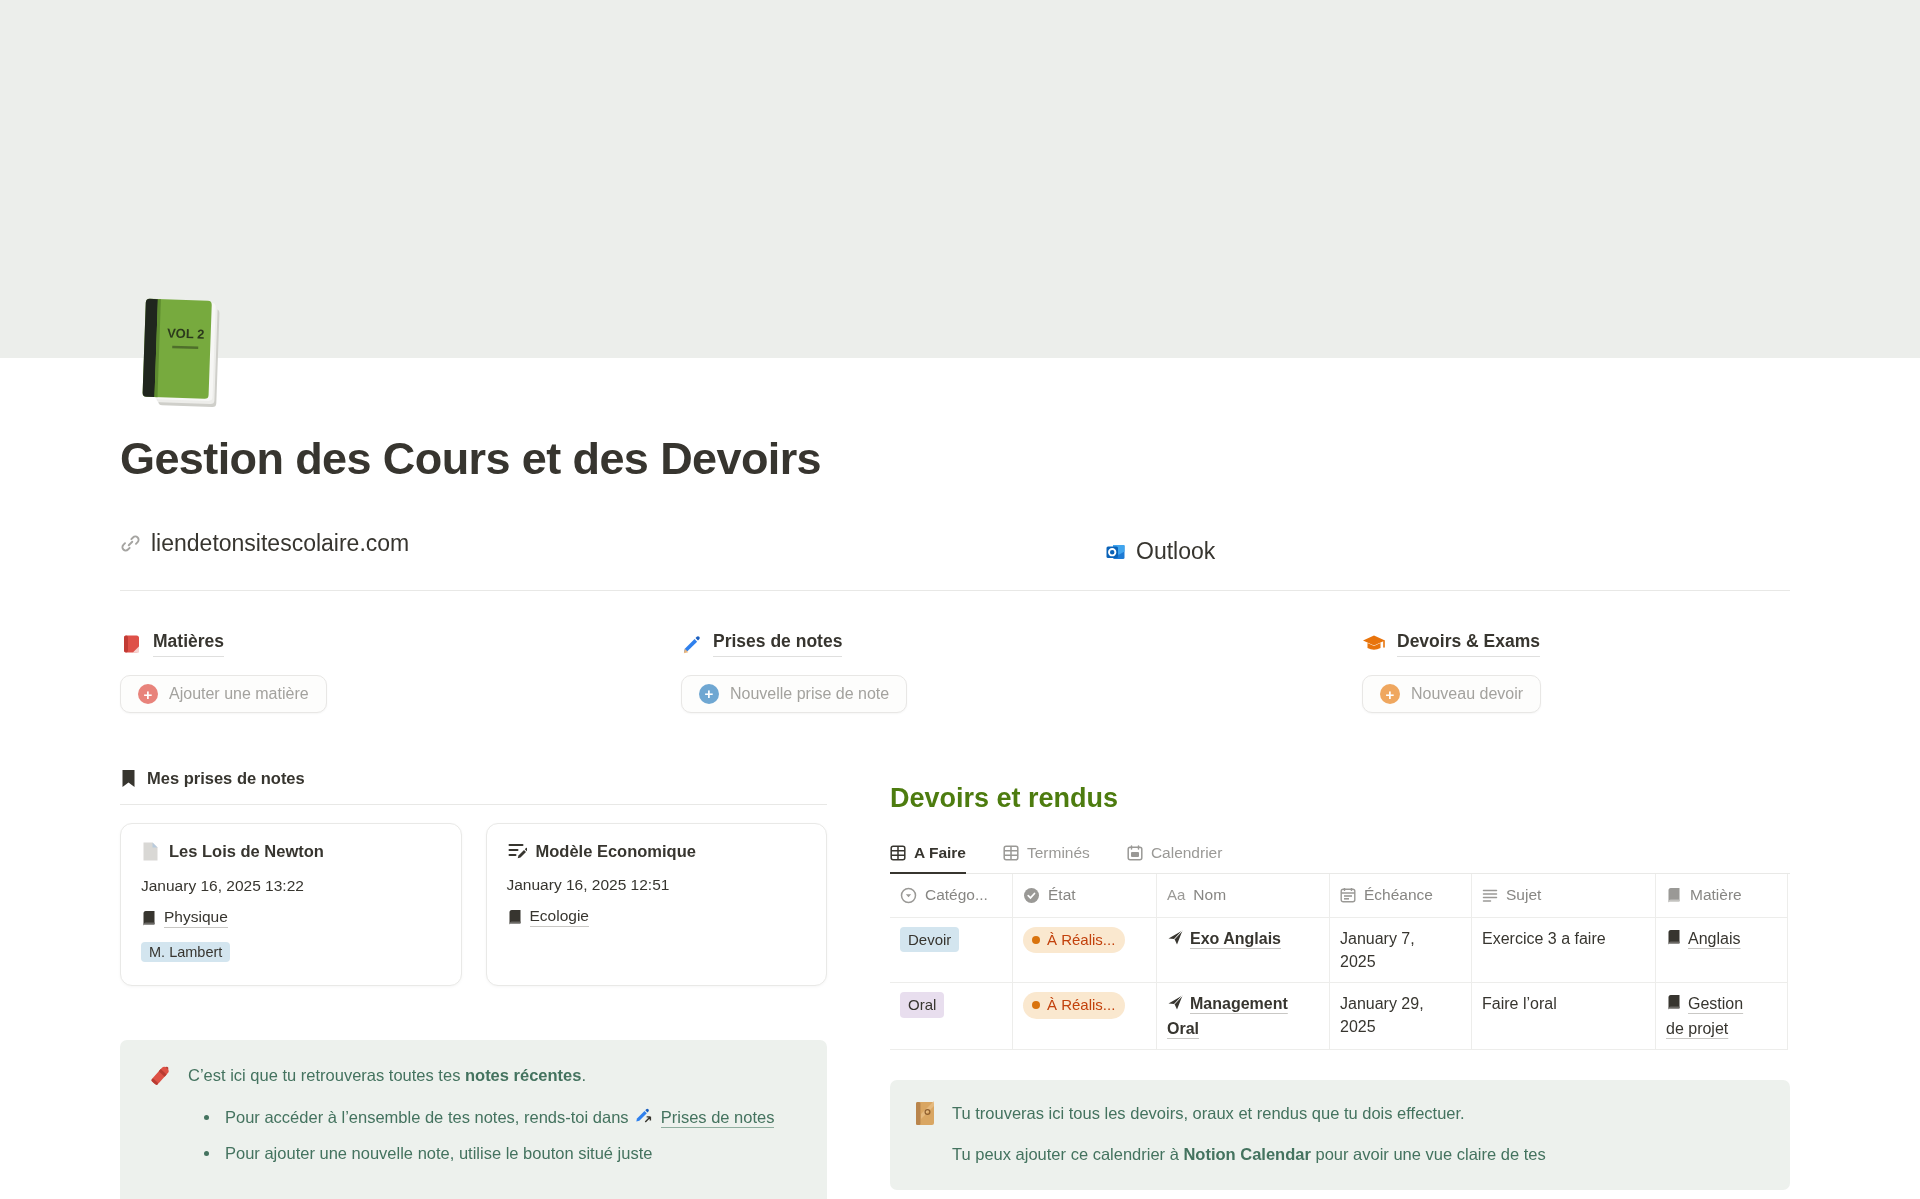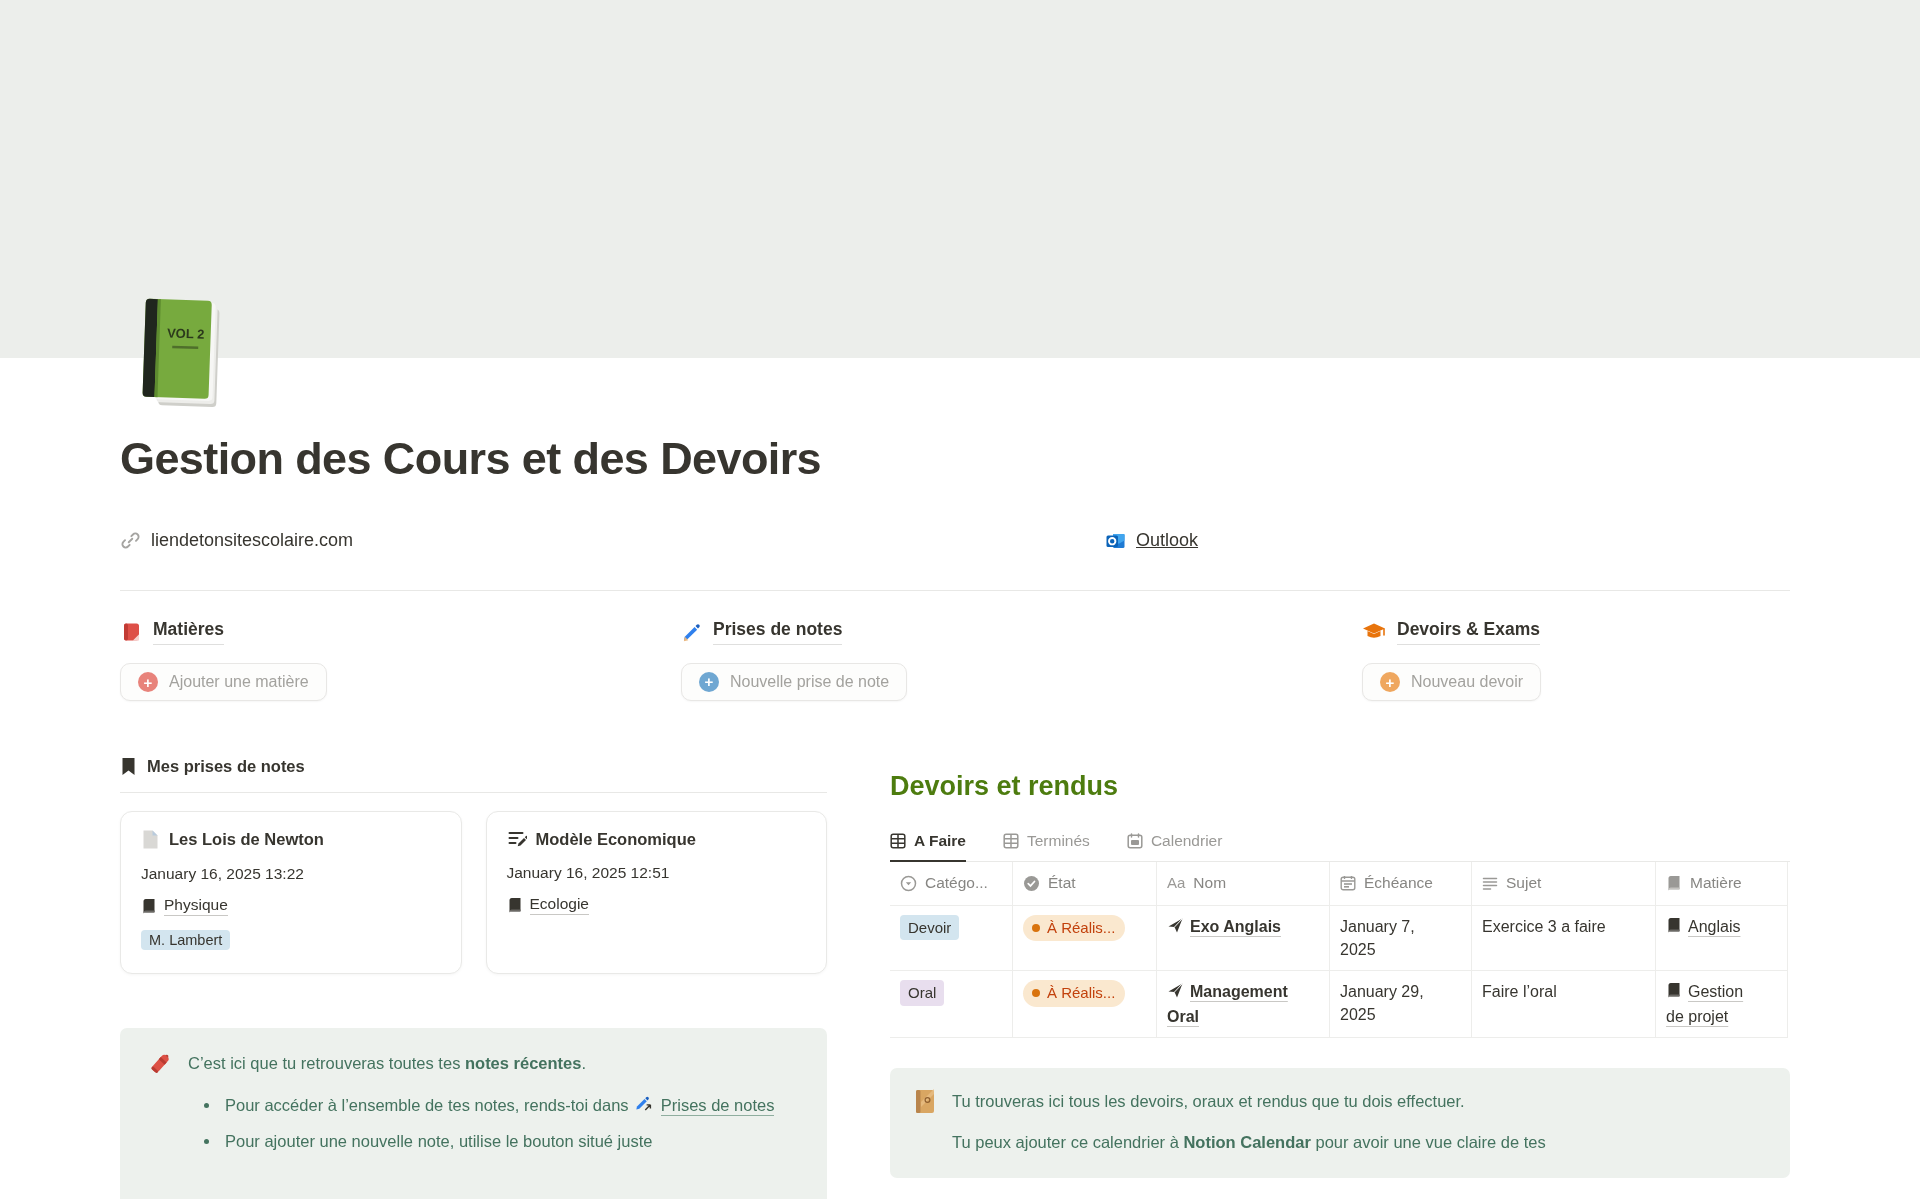--- a/index.html
+++ b/index.html
@@ -7,27 +7,27 @@
     font-family:"Liberation Sans","DejaVu Sans",sans-serif; color:#37352F; }
   .cover { width:1920px; height:358px; background:#ECEEEB; }
   .content { position:relative; margin-left:120px; width:1670px; }
 
   
   .page-icon { position:absolute; left:12px; top:-60px; width:100px; height:112px; cursor:pointer; }
 
   .title { padding-top:74px; font-size:45px; font-weight:700; letter-spacing:-0.6px; line-height:1.2; }
 
   .props { position:relative; margin-top:44px; height:30px; }
-  .prop { display:inline-flex; align-items:center; gap:10px; font-size:18px; font-weight:500; cursor:pointer; }
-  .prop-outlook { position:absolute; left:986px; top:0;text-decoration:underline; }
+  .prop { display:inline-flex; align-items:center; gap:10px; font-size:23px; font-weight:500; cursor:pointer; }
+  .prop-outlook { position:absolute; left:986px; top:8px; }
 
   .divider { border:none; border-top:1px solid #E8E8E6; margin-top:30px; }
 
   
-  .top-cols { display:flex; margin-top:28px; }
+  .top-cols { display:flex; margin-top:40px; }
   .tcol-1 { width:561px; } .tcol-2 { width:681px; } .tcol-3 { flex:1; }
   .col-head { display:inline-flex; align-items:center; gap:11px; font-size:17.5px; font-weight:600; cursor:pointer; }
   .col-head .ul { border-bottom:1.5px solid rgba(55,53,47,.16); padding-bottom:4px; }
   .add-btn { margin-top:16px; display:inline-flex; align-items:center; gap:11px; height:38px; padding:0 17px;
     background:#FDFDFC; border:1px solid #E8E7E5; border-radius:10px; box-shadow:0 1px 2px rgba(15,15,15,.04);
     font-size:16px; color:#A3A29E; cursor:pointer; }
   .plus { width:20px; height:20px; border-radius:50%; display:flex; align-items:center; justify-content:center;
     color:#fff; font-size:15px; font-weight:700; line-height:1; }
 
   

